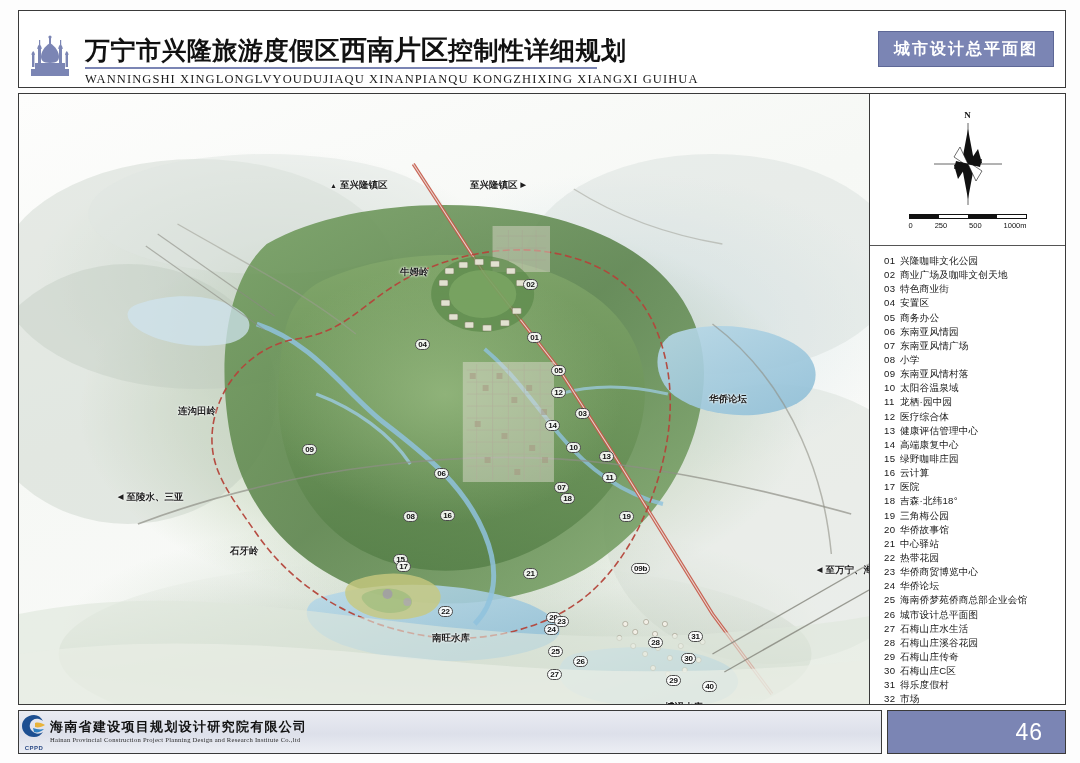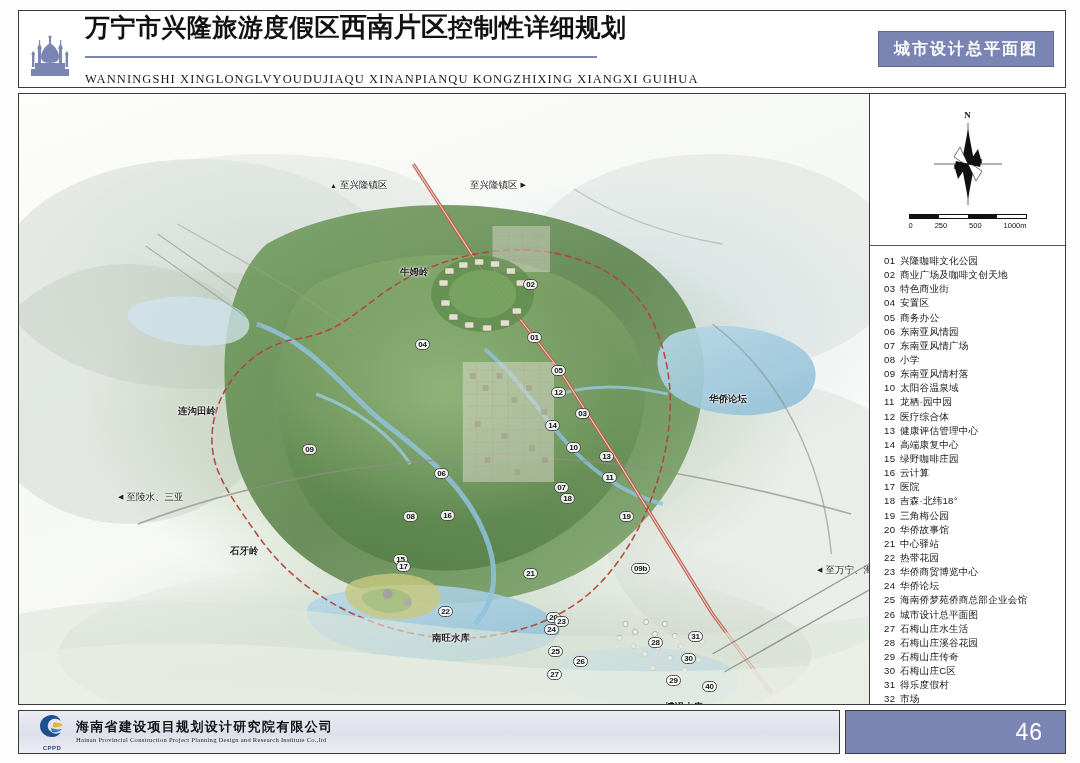--- a/index.html
+++ b/index.html
@@ -27,21 +27,21 @@
     align-items: stretch;
   }
   .logo-box {
     width: 62px;
     display: flex; align-items: flex-end; justify-content: center;
     padding-bottom: 8px;
   }
   .mosque { display:block; }
   .title-wrap {
     flex: 1;
-    display: flex; flex-direction: column; justify-content: space-between;
+    display: flex; flex-direction: column; justify-content: flex-end;
     padding-left: 4px;
   }
   .title-cn {
     font-size: 25px;
     font-weight: 700;
     color: #111;
     letter-spacing: .5px;
     line-height: 1.15;
     white-space: nowrap;
   }
@@ -99,21 +99,21 @@
       radial-gradient(ellipse 40% 30% at 30% 30%, rgba(175,195,180,.45) 0%, rgba(255,255,255,0) 70%),
       radial-gradient(ellipse 45% 35% at 72% 38%, rgba(190,215,225,.5) 0%, rgba(255,255,255,0) 72%),
       radial-gradient(ellipse 60% 25% at 50% 88%, rgba(165,190,160,.5) 0%, rgba(255,255,255,0) 75%),
       linear-gradient(160deg, #fdfdfc 0%, #f6f8f5 40%, #fbfbfa 100%);
   }
   .map svg { position:absolute; inset:0; width:100%; height:100%; }
 
   .map-label {
     position: absolute;
     font-size: 9.5px;
-    font-weight: 400;
+    font-weight: 700;
     color: #1d1d1d;
     white-space: nowrap;
     text-shadow: 0 0 3px #fff, 0 0 2px #fff;
     pointer-events: none;
   }
   .map-label.arrow-left::before {
     content: "\25C0";
     font-size: 7px; margin-right: 3px; vertical-align: 1px;
   }
   .map-label.arrow-up::before {
@@ -199,40 +199,39 @@
     height: 44px;
     display: flex;
     align-items: stretch;
     gap: 5px;
   }
   .footer-main {
     flex: 1;
     border: 1.4px solid #3a3a3a;
     background: linear-gradient(180deg, #e9ebf2 0%, #dde0ea 55%, #eceef4 100%);
     display: flex; align-items: center;
-    padding-left: 18px;
-    gap: 9px;
+    gap: 1px;
   }
   .co-mark { flex: none; }
   .co-text { display: flex; flex-direction: column; justify-content: center; }
   .co-cn {
     font-size: 13px; font-weight: 700; color: #111;
     letter-spacing: 1.3px; line-height: 1.2;
   }
   .co-en {
     font-size: 6.6px; color: #2a2a2a;
     font-family: "Liberation Serif", serif;
     letter-spacing: .25px; line-height: 1.3; margin-top: 1px;
   }
   .cppd-abbr {
     font-size: 6px; color: #2b4a86; font-weight: 700;
     letter-spacing: .4px; text-align: center; margin-top: 2px;
   }
   .footer-page {
-    width: 221px;
+    width: 179px;
     background: #7b85b4;
     border: 1.4px solid #3a3a3a;
     color: #fff;
     display: flex; align-items: center; justify-content: flex-end;
     padding-right: 22px;
     font-size: 23px;
     letter-spacing: 1px;
   }
 </style>
 </head>

